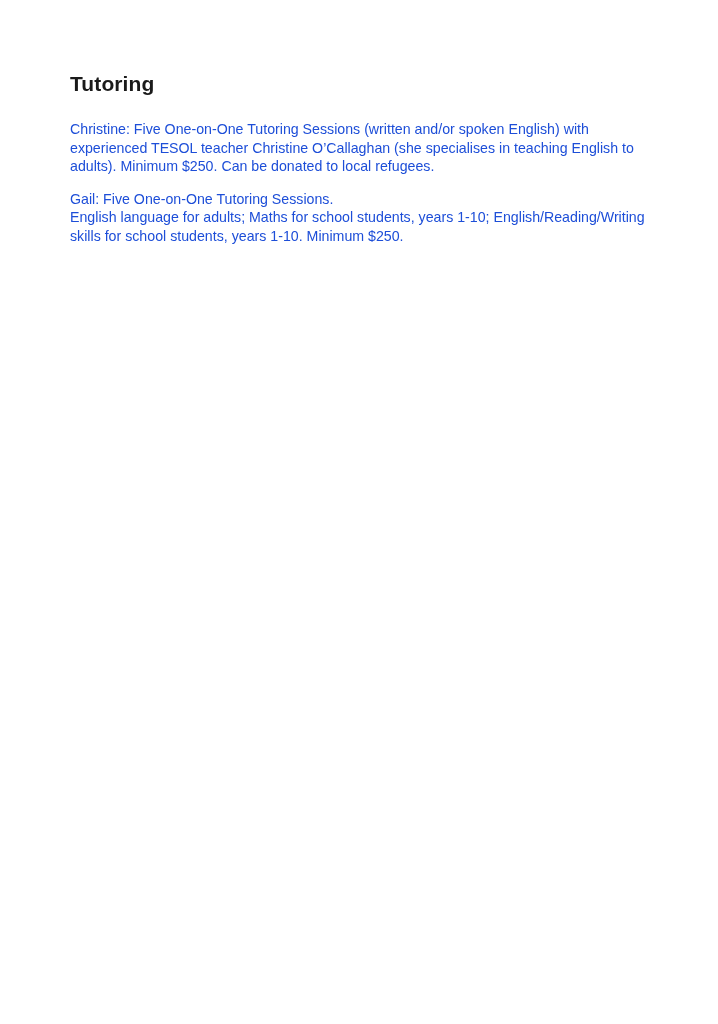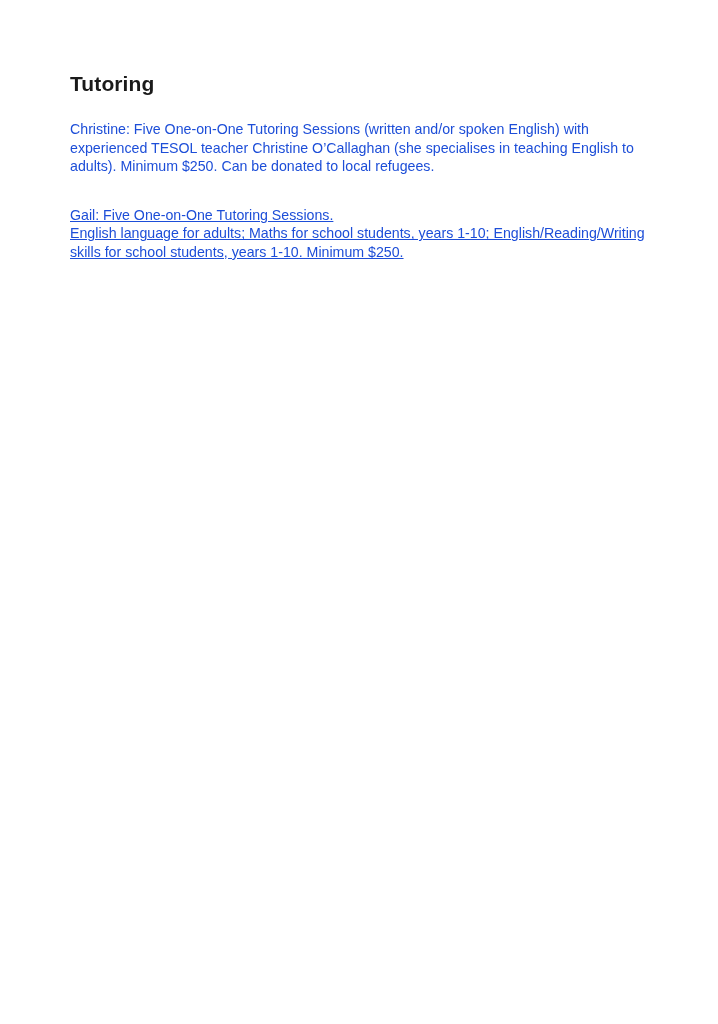--- a/index.html
+++ b/index.html
@@ -27,22 +27,21 @@
     letter-spacing: 0.1px;
     margin-bottom: 24px;
   }
   .para {
     font-size: 14.2px;
     line-height: 18.6px;
     color: #1d4ed8;
     white-space: pre-line;
   }
   .para + .para {
-    margin-top: 30px;
-    text-decoration: underline;
+    margin-top: 14px;
   }
 </style>
 </head>
 <body>
 
 <div class="page">
   <div class="content">
     <h1 class="doc-heading">Tutoring</h1>
     <p class="para">Christine: Five One-on-One Tutoring Sessions (written and/or spoken English) with experienced TESOL teacher Christine O’Callaghan (she specialises in teaching English to adults). Minimum $250. Can be donated to local refugees.</p>
     <p class="para">Gail: Five One-on-One Tutoring Sessions.

